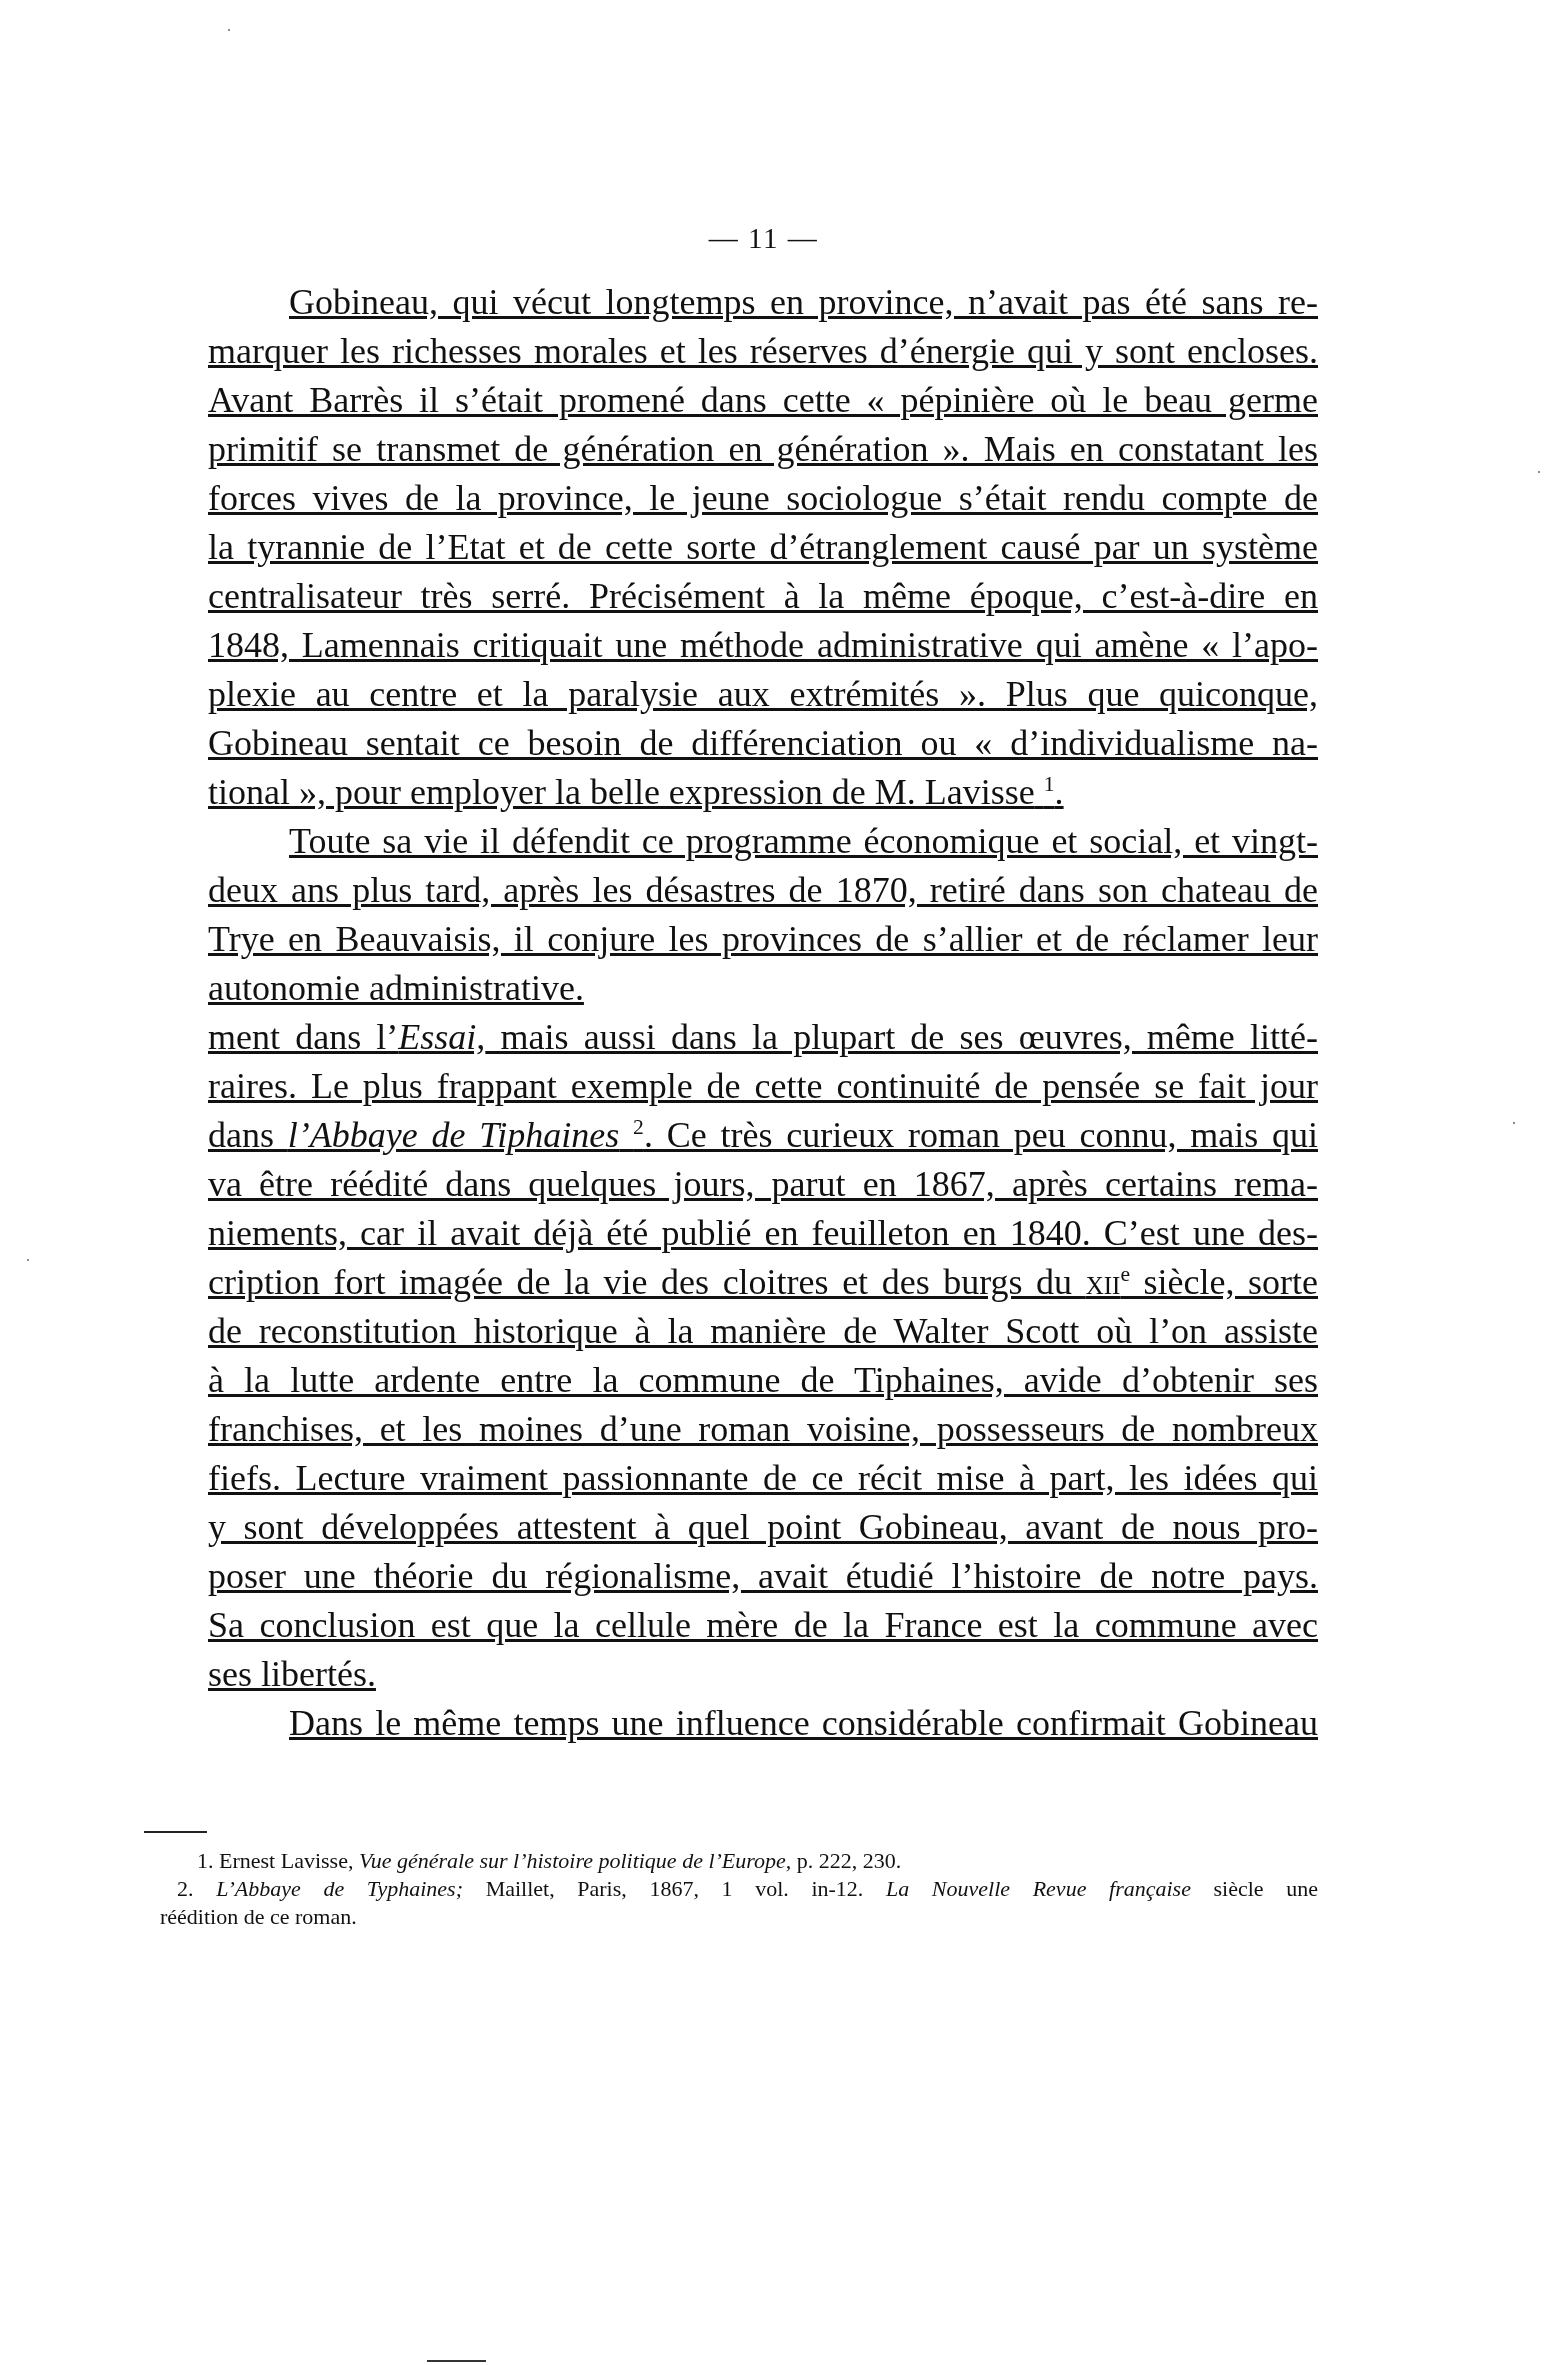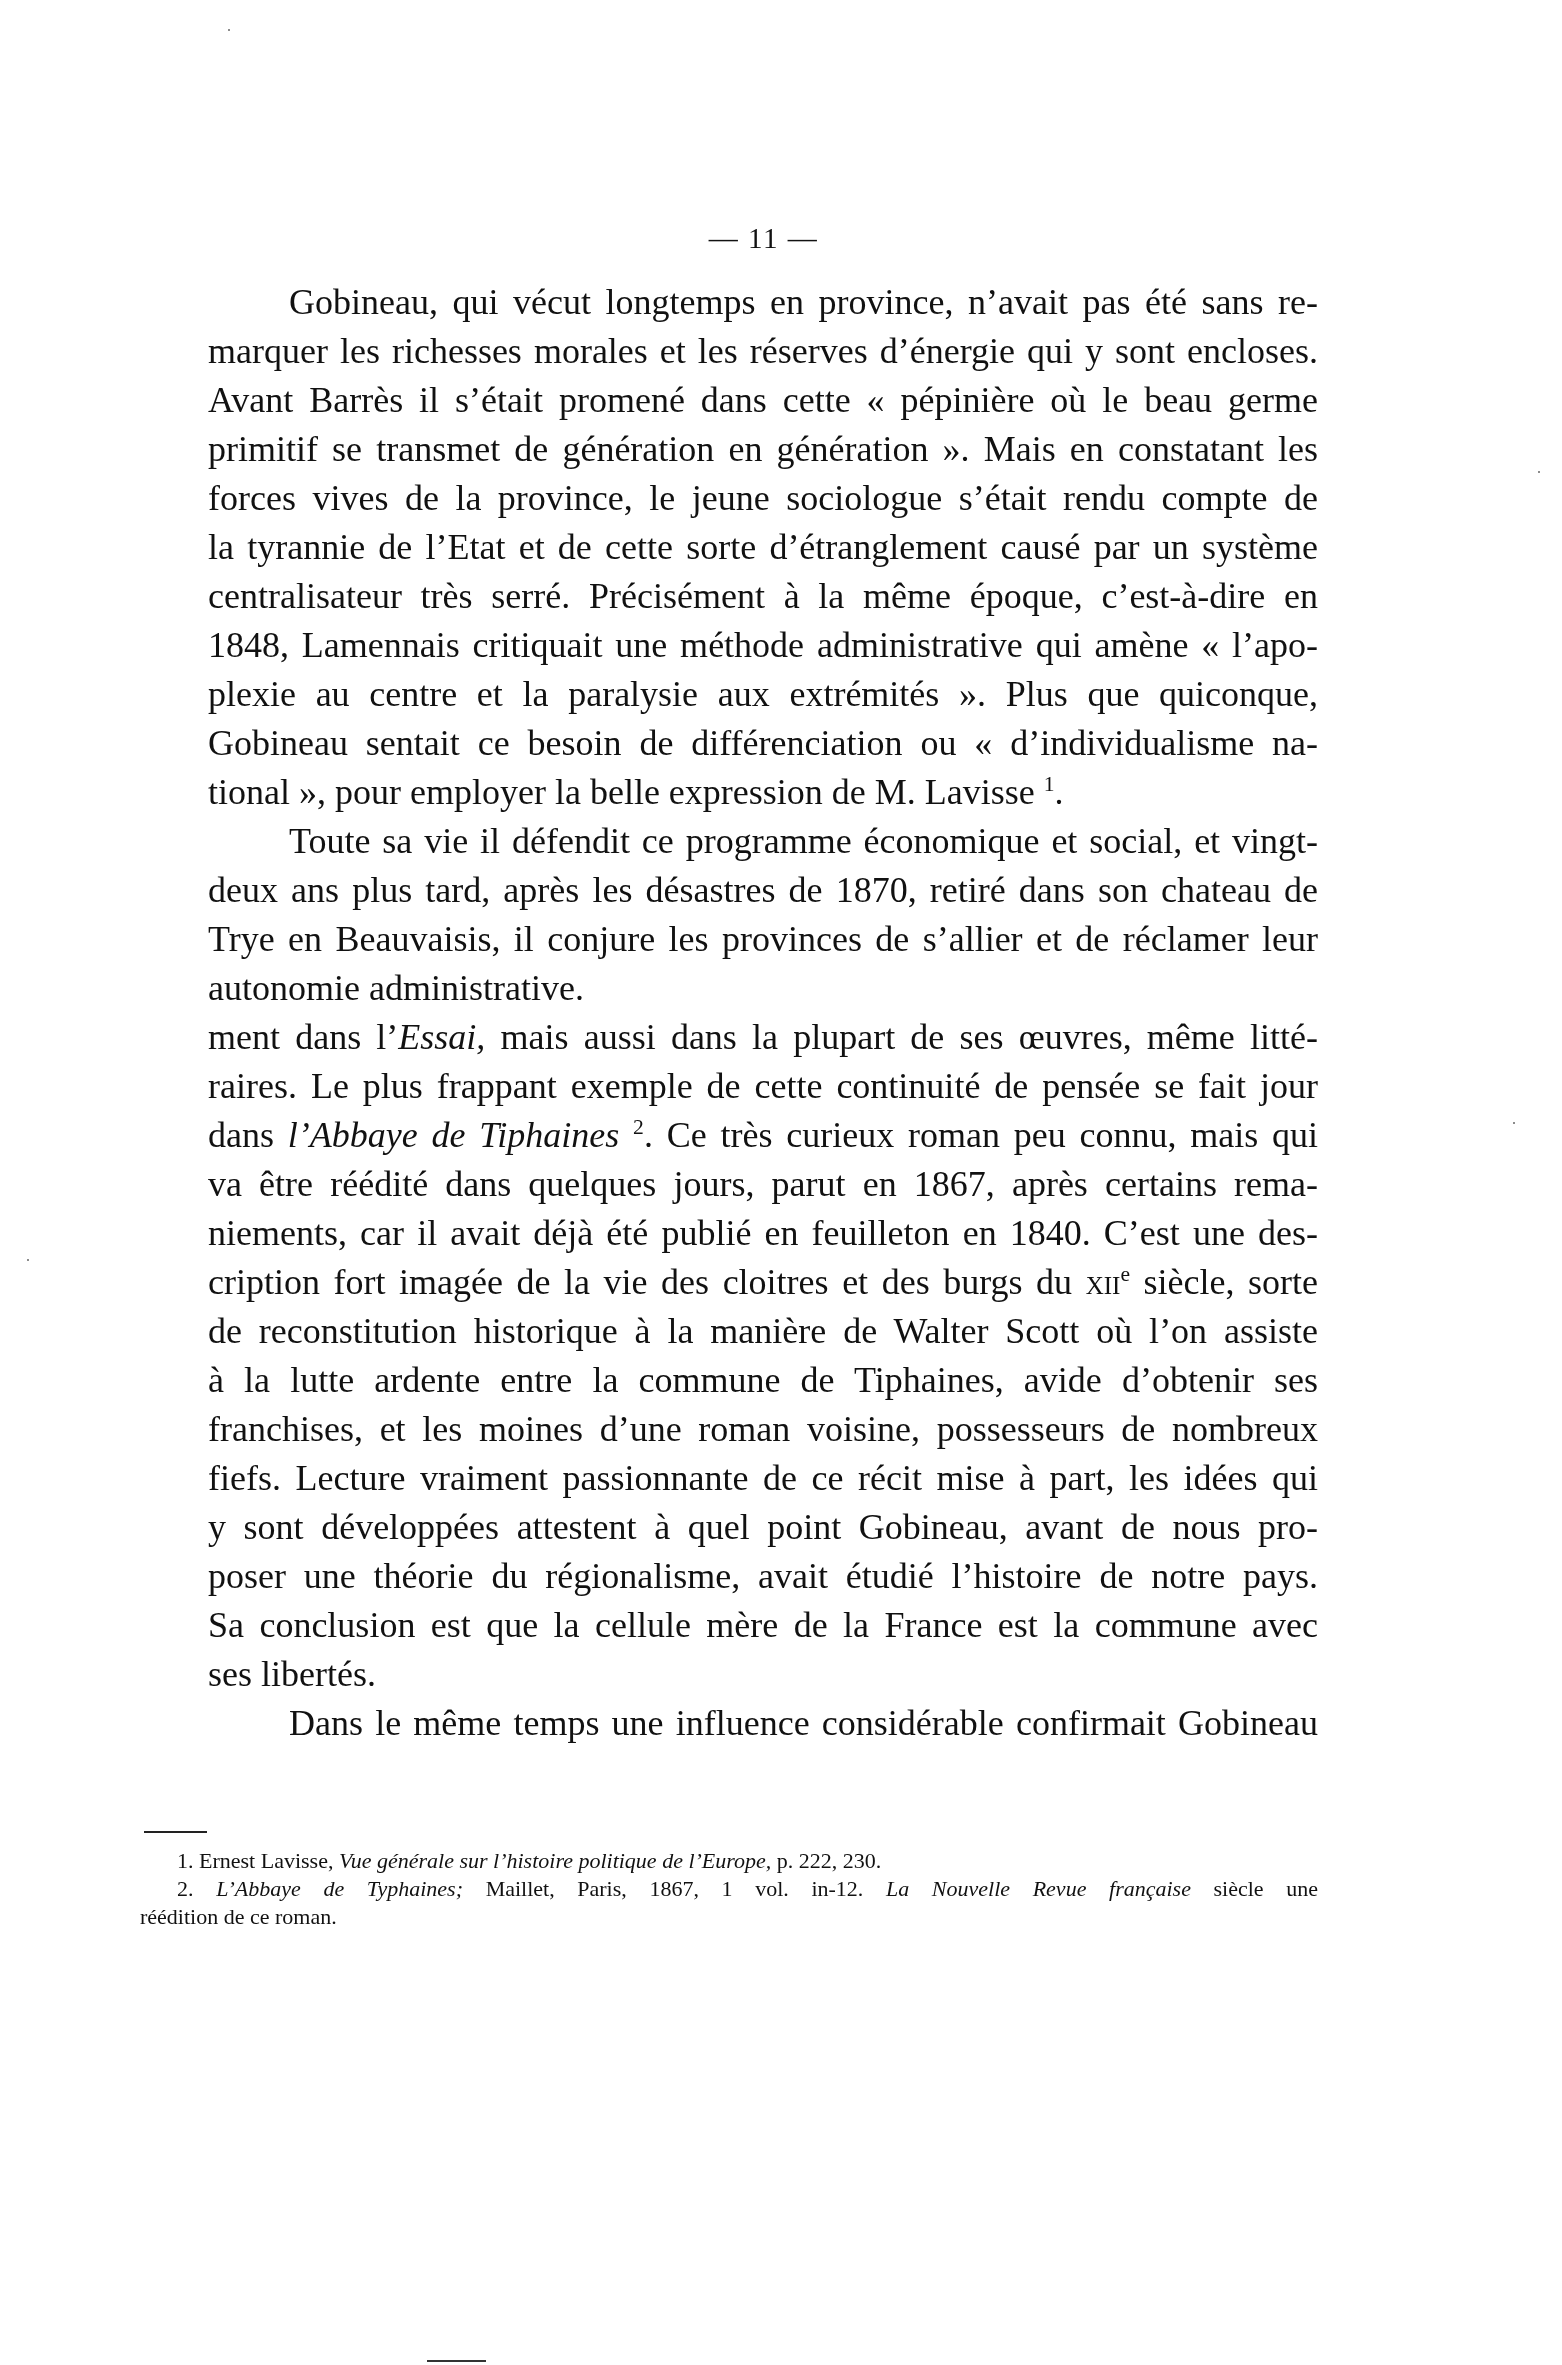--- a/index.html
+++ b/index.html
@@ -4,36 +4,36 @@
   <style>
     html, body { margin: 0; padding: 0; background: #ffffff; }
     body { width: 1563px; height: 2366px; position: relative; overflow: hidden; color: #111; }
     .page-num {
       position: absolute; top: 222px; left: 0; width: 1527px; text-align: center;
       font-family: "Liberation Serif", serif; font-size: 29px; letter-spacing: 1.5px;
     }
     .body-text {
       position: absolute; left: 208px; top: 278px; width: 1110px;
       font-family: "Liberation Serif", serif; font-size: 36px; line-height: 49px;
-      text-align: justify; hyphens: none;
+      text-align: justify; hyphens: none; text-decoration: underline;
     }
     .body-text p { margin: 0; text-indent: 81px; text-align: justify; }
     .body-text p .line { display: block; text-align: justify; text-align-last: justify; }
     .body-text p .line.last { text-align-last: left; }
     .body-text p .line.first { text-indent: 81px; }
     .sup { font-size: 60%; vertical-align: super; line-height: 0; }
     .sc { font-variant: small-caps; }
     .sep { position: absolute; left: 144px; top: 1831px; width: 63px; height: 1.5px; background: #222; }
     .footnotes {
       position: absolute; left: 140px; top: 1847px; width: 1178px;
       font-family: "Liberation Serif", serif; font-size: 22px; line-height: 28px;
     }
     .footnotes .fn { display: block; text-indent: 37px; text-align: justify; }
     .footnotes .fn .line { display: block; text-align-last: justify; }
-    .footnotes .fn .line.last { text-align-last: left; }
+    .footnotes .fn .line.last { text-align-last: left; margin-left: 20px; }
     .footnotes .fn .line.nofirst { text-indent: 0; }
     i { font-style: italic; }
     .artifact { position: absolute; height: 1.5px; background: #333; }
     .speck { position: absolute; width: 2.2px; height: 2.2px; background: #666; border-radius: 50%; }
   </style>
 </head>
 <body>
 
 <div>
   <div class="page-num">— 11 —</div>

